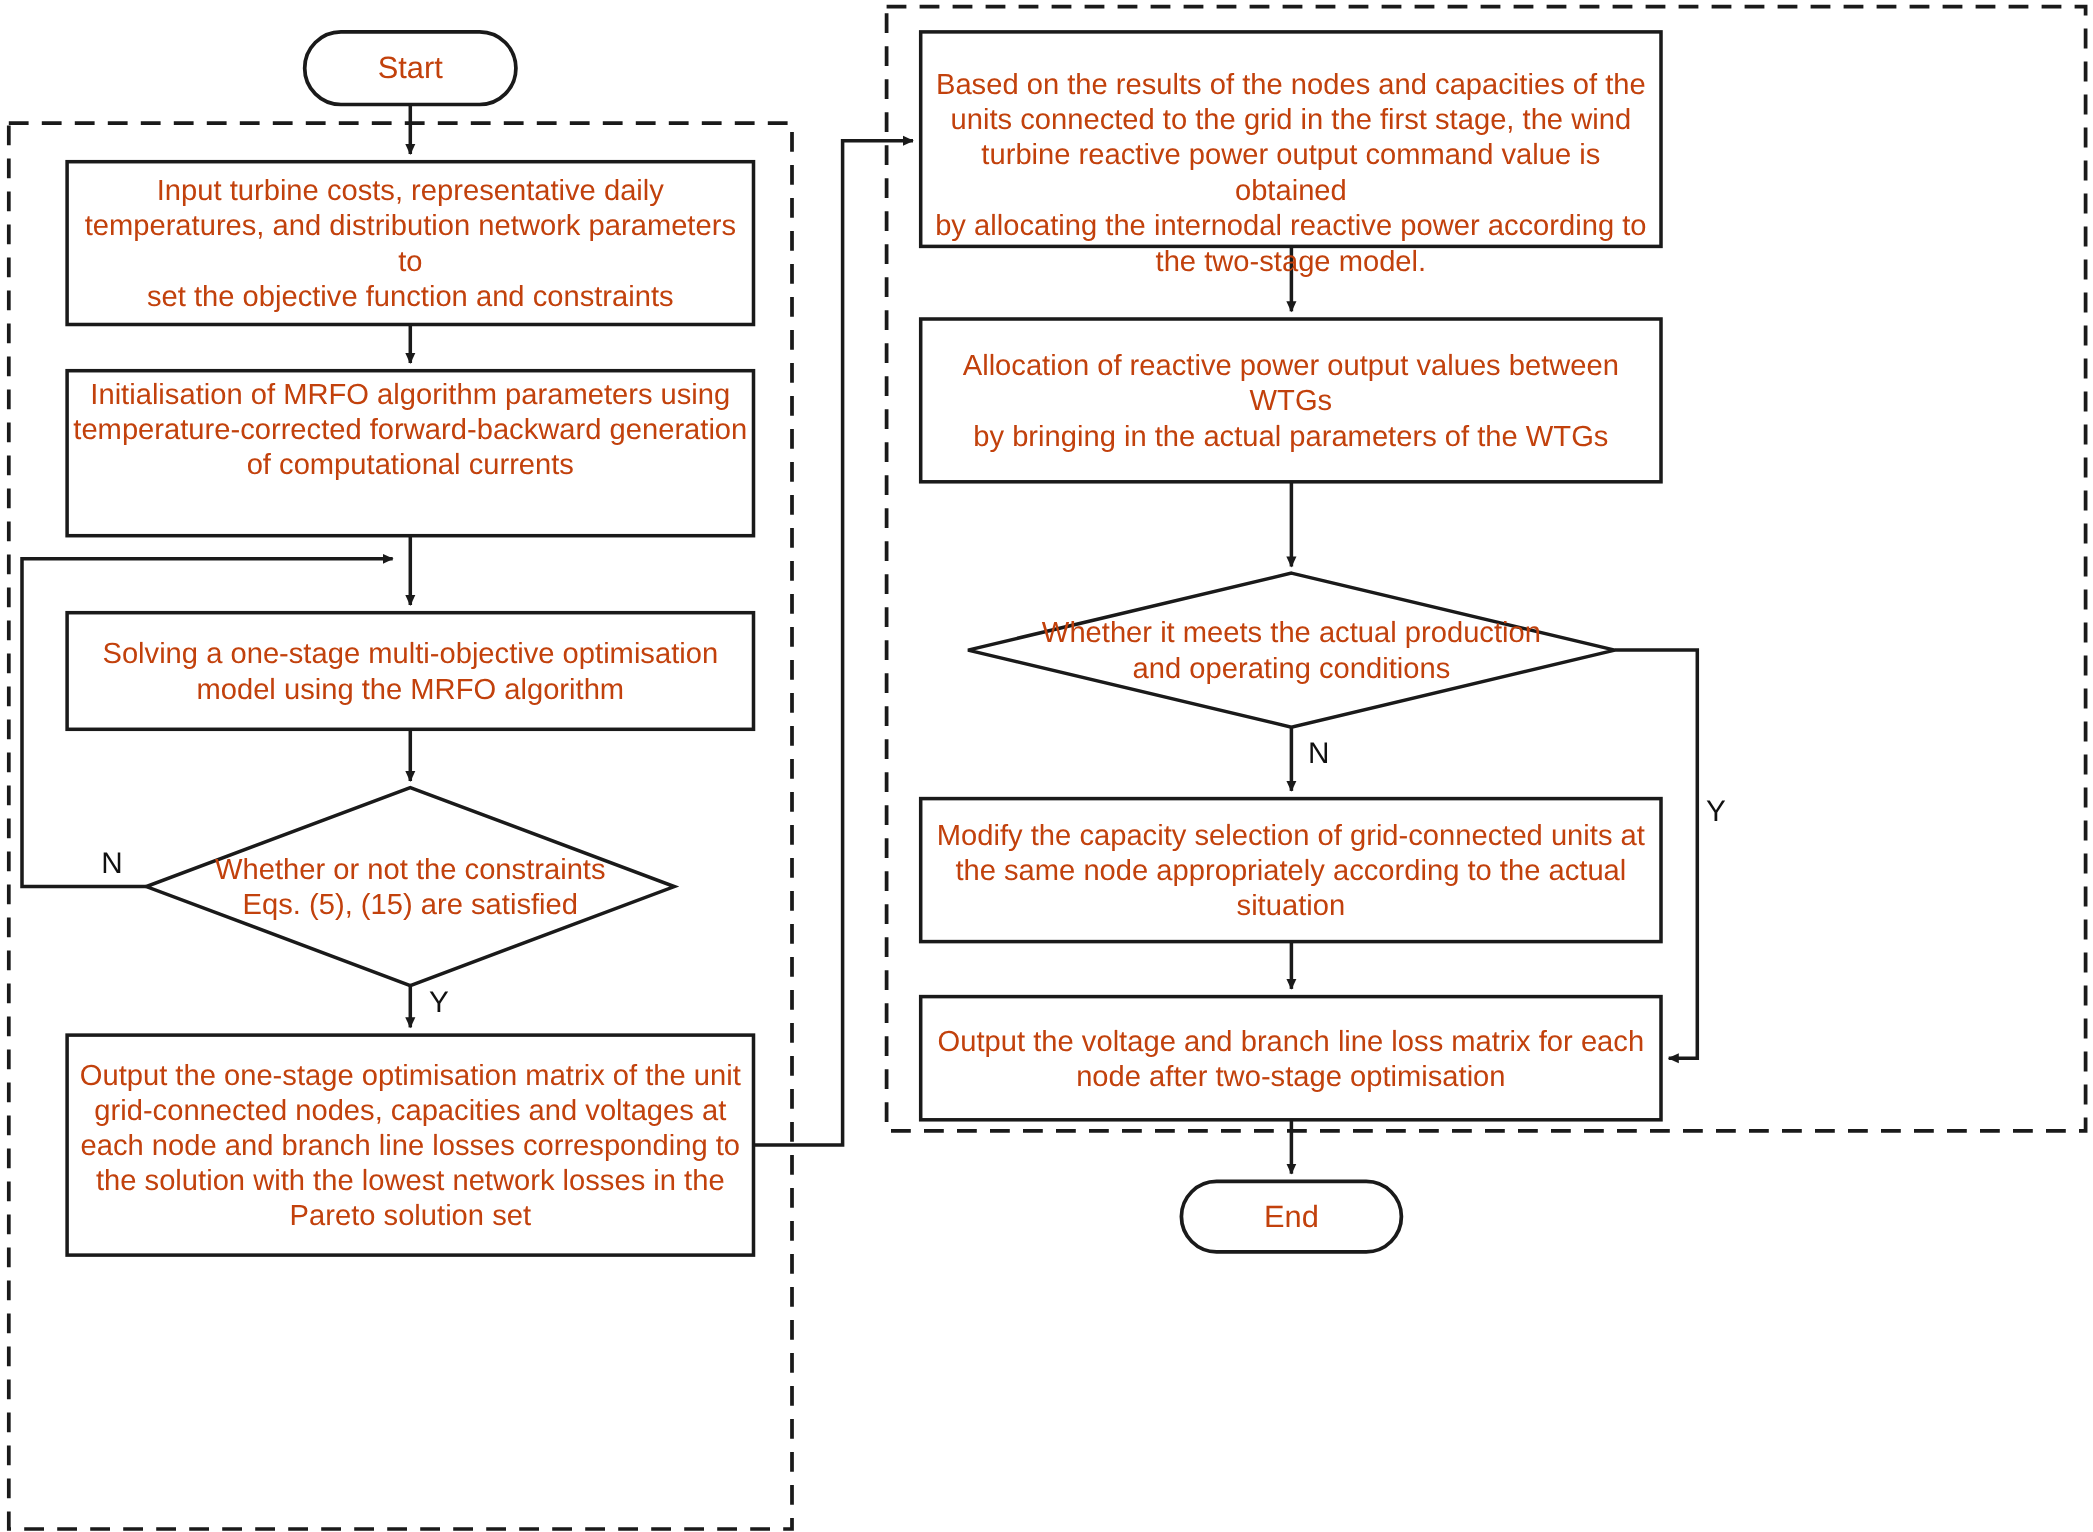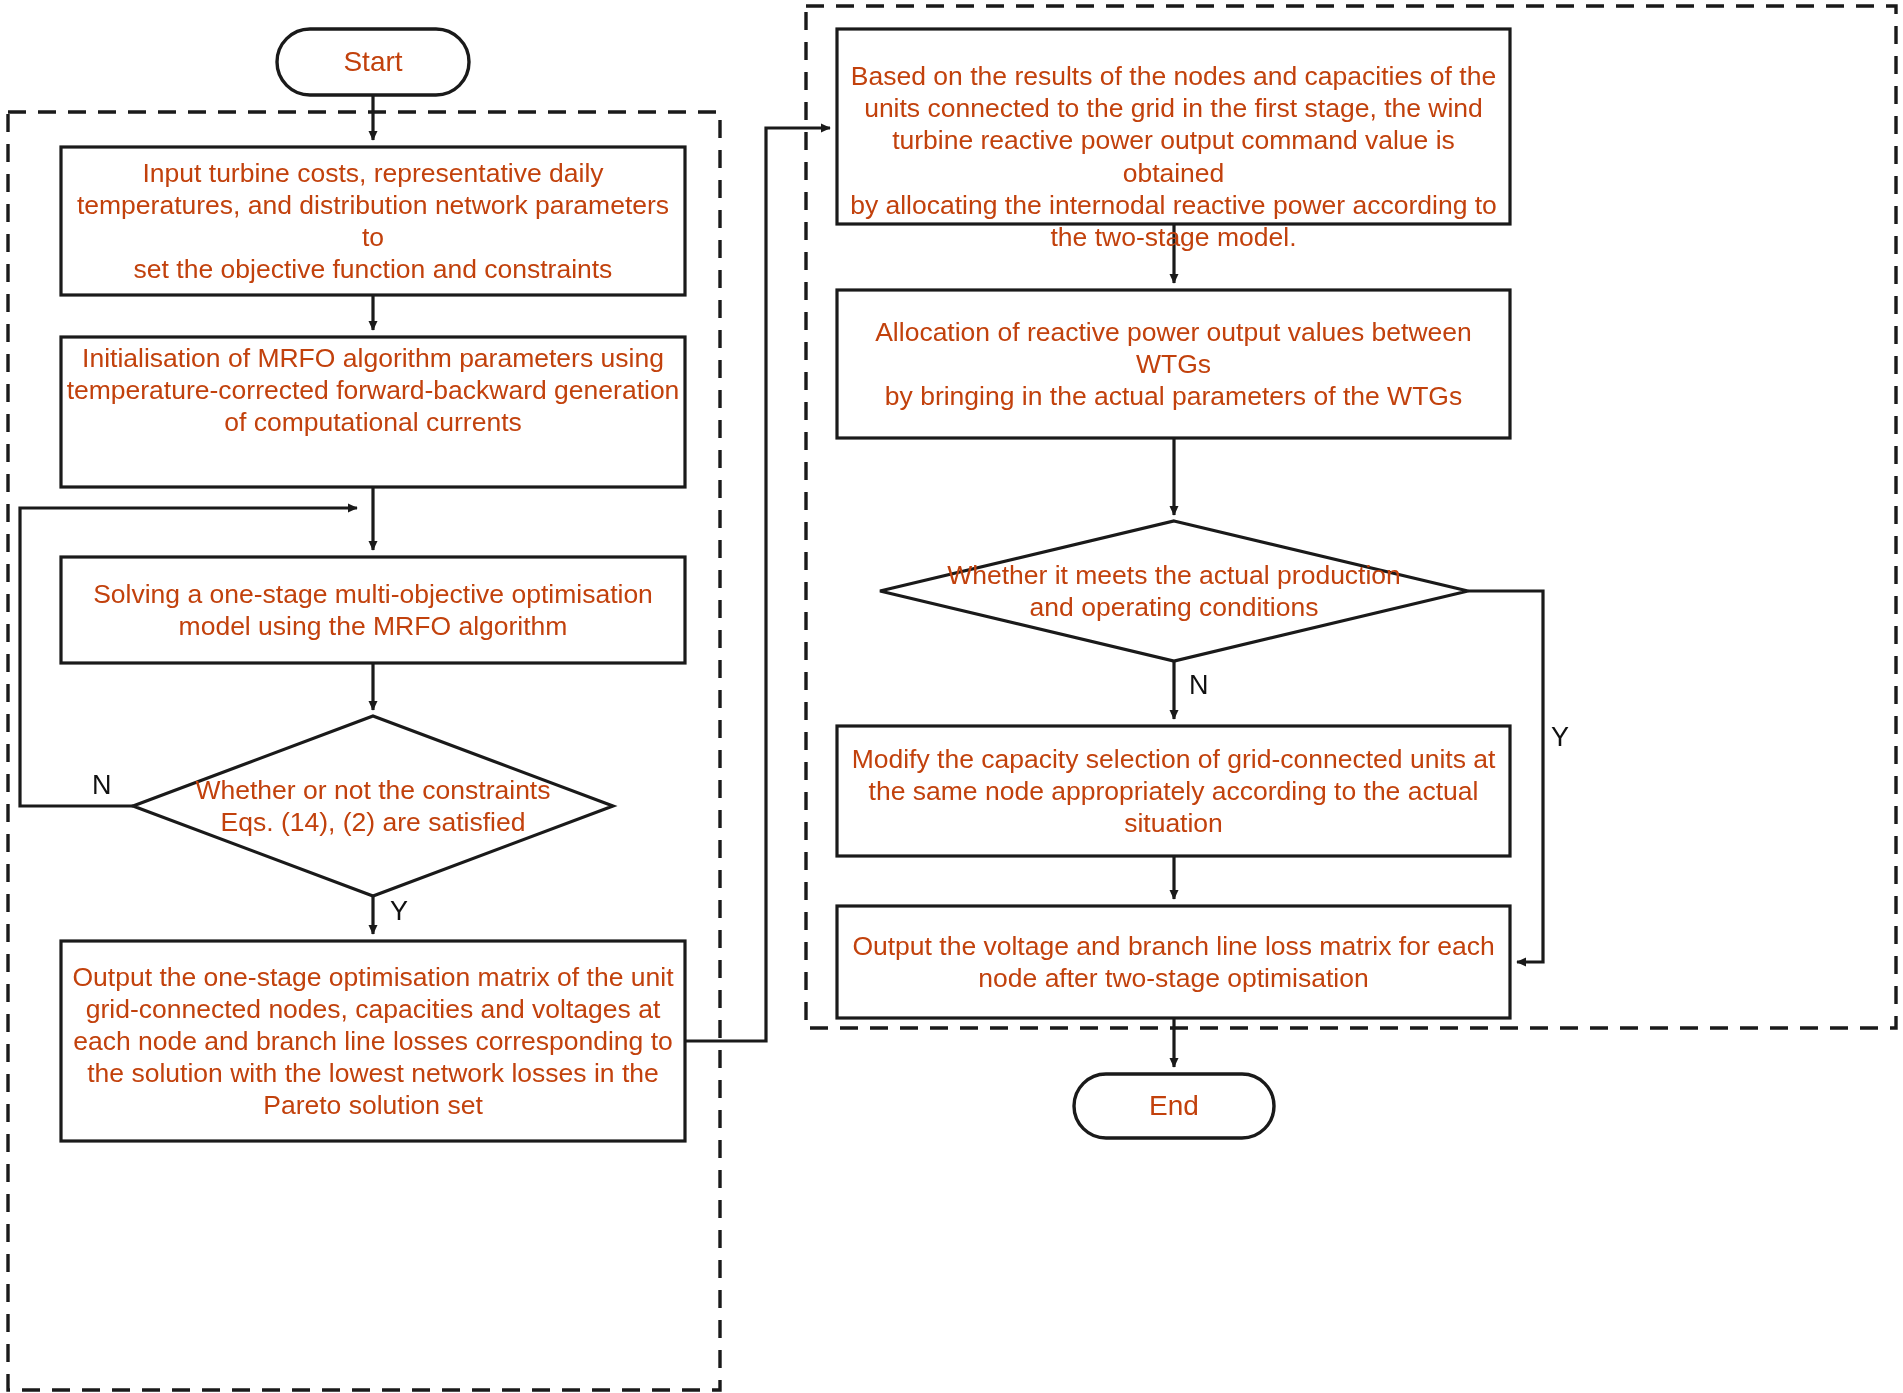--- a/index.html
+++ b/index.html
@@ -81,21 +81,21 @@
 set the objective function and constraints</div>
 
   <div class="node-text fs-box" style="left:66px;top:337px;width:614px;height:106px;">Initialisation of MRFO algorithm parameters using
 temperature-corrected forward-backward generation
 of computational currents</div>
 
   <div class="node-text fs-box" style="left:71px;top:557px;width:604px;height:106px;">Solving a one-stage multi-objective optimisation
 model using the MRFO algorithm</div>
 
   <div class="node-text fs-diam" style="left:183px;top:766px;width:380px;height:80px;">Whether or not the constraints
-Eqs. (14), (2) are satisfied</div>
+Eqs. (5), (15) are satisfied</div>
 
   <div class="node-text fs-box" style="left:66px;top:941px;width:614px;height:200px;">Output the one-stage optimisation matrix of the unit
 grid-connected nodes, capacities and voltages at
 each node and branch line losses corresponding to
 the solution with the lowest network losses in the
 Pareto solution set</div>
 
   <div class="edge-label" style="left:92px;top:770px;">N</div>
   <div class="edge-label" style="left:390px;top:896px;">Y</div>
 

